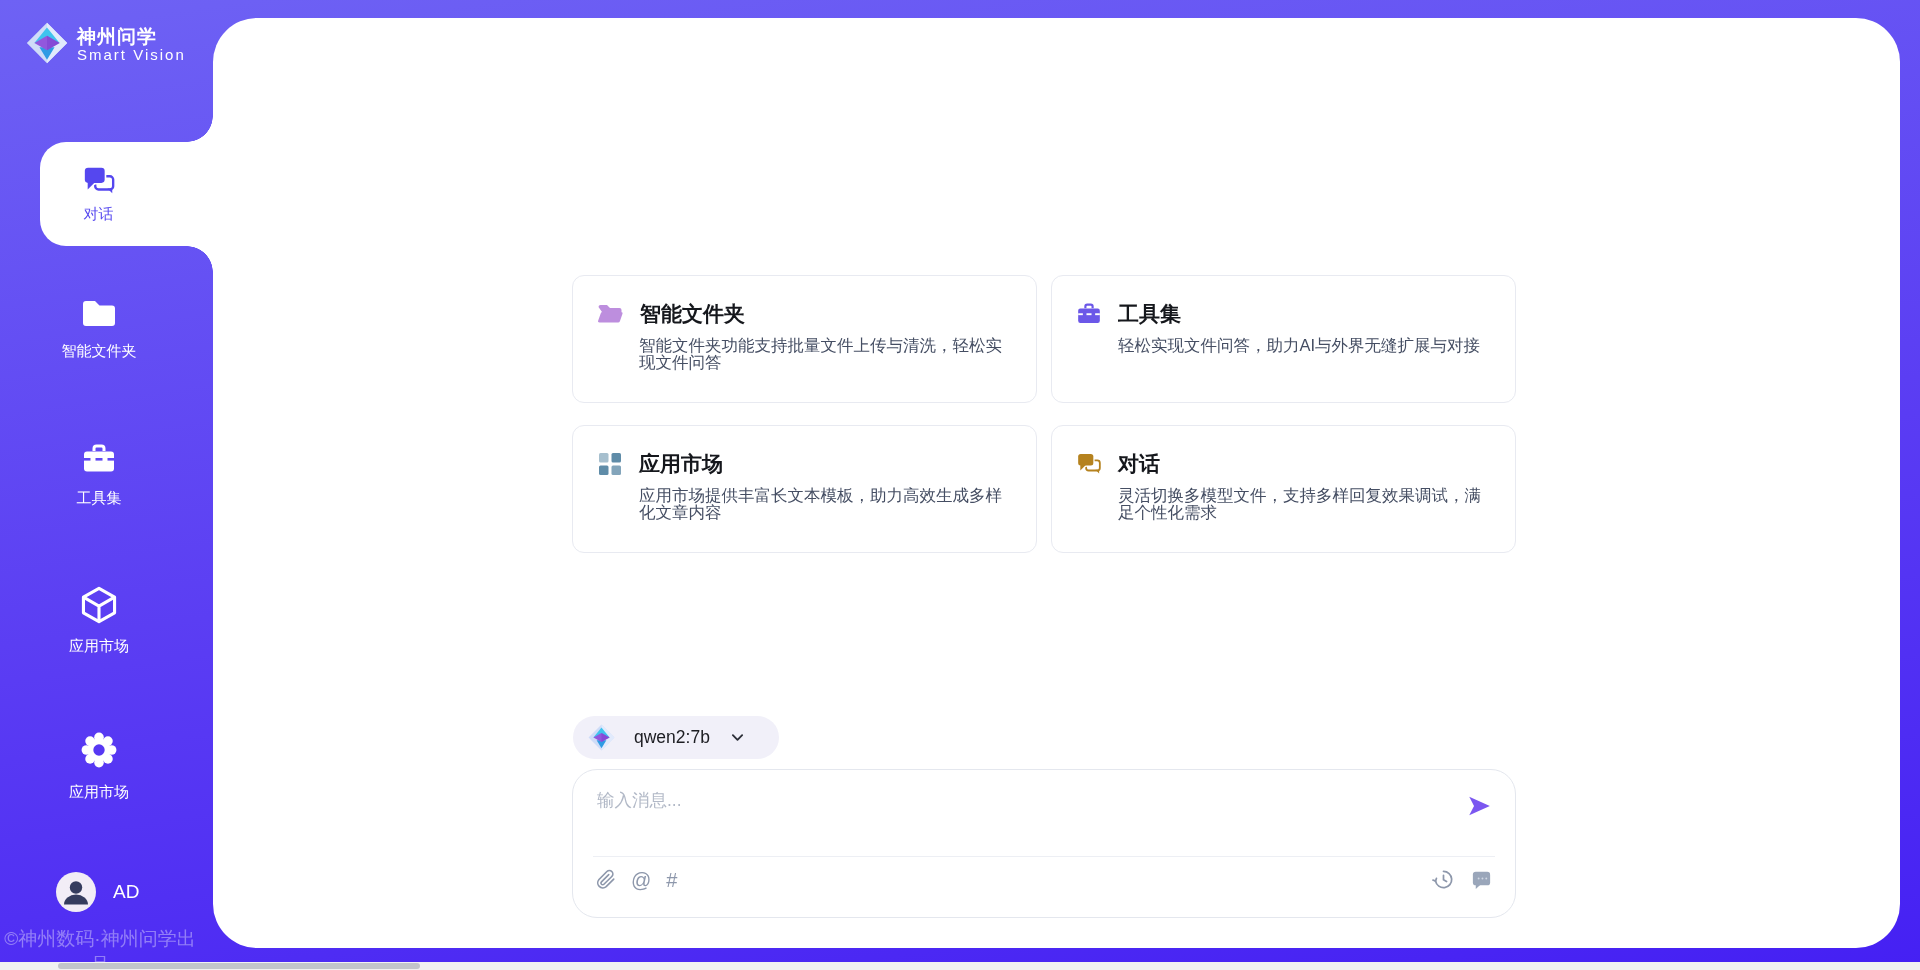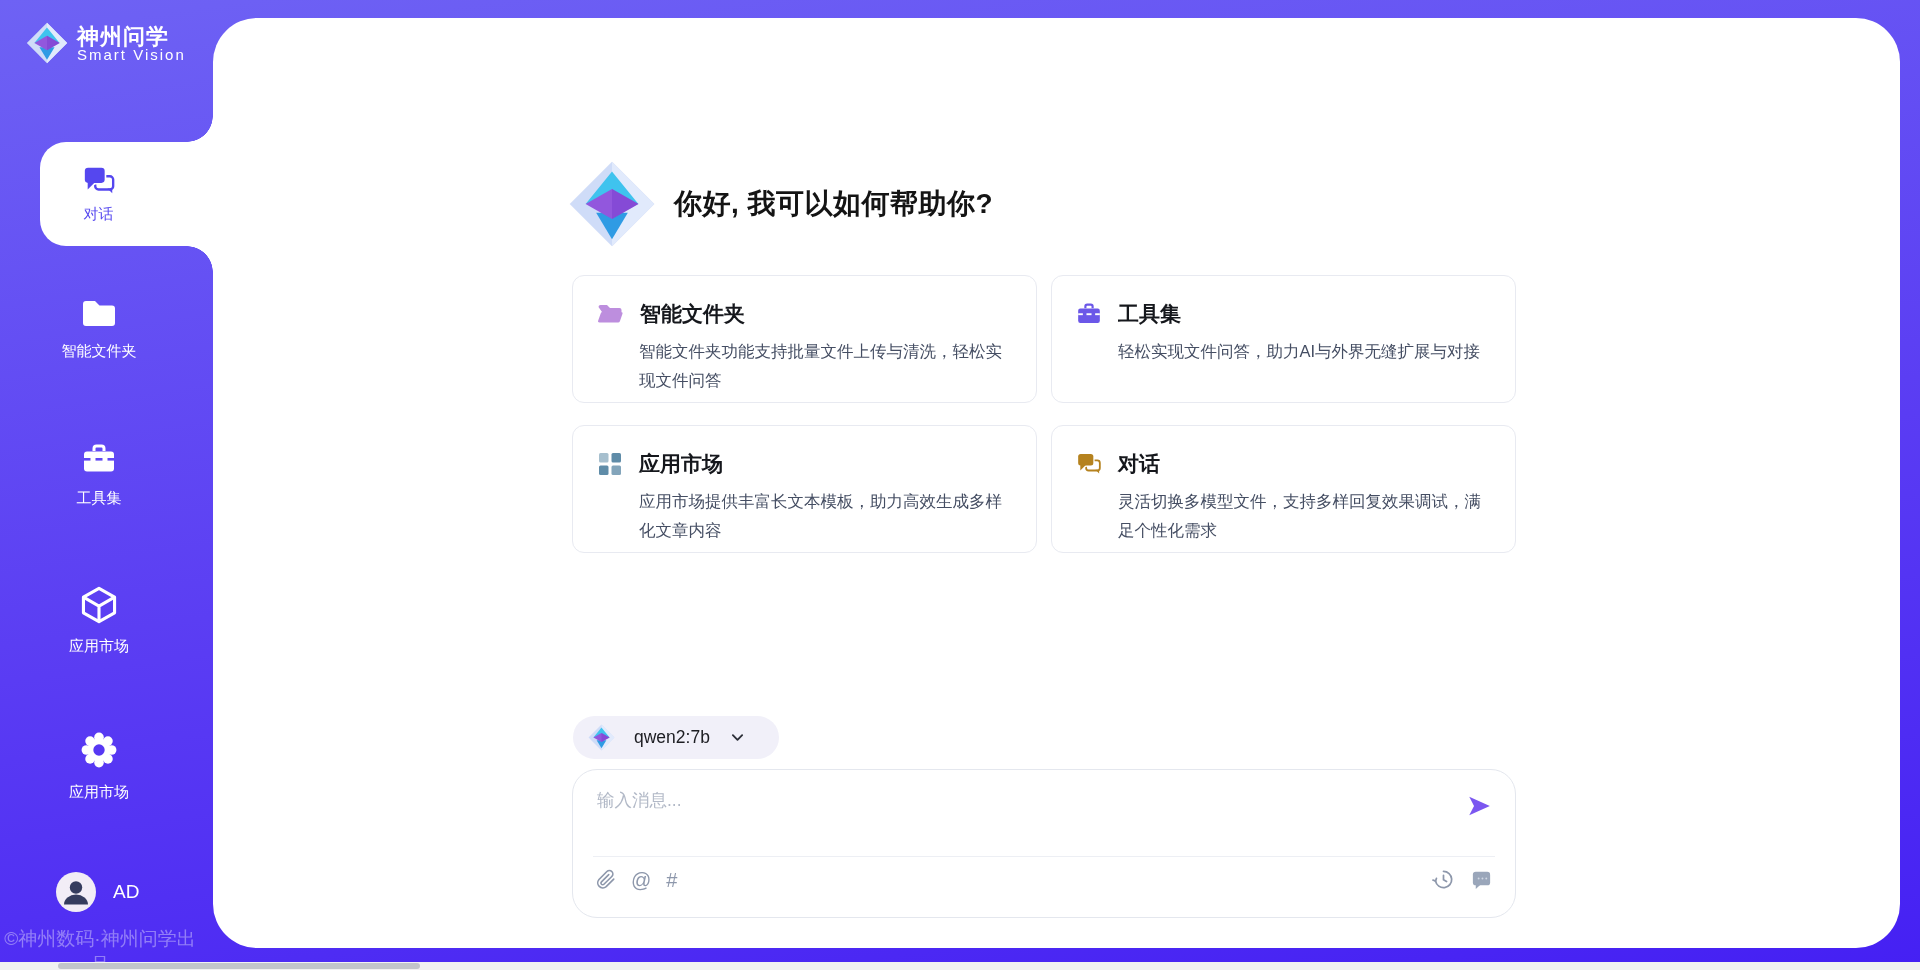--- a/index.html
+++ b/index.html
@@ -10,21 +10,21 @@
   }
   
   .panel {
     position:absolute; left:213px; top:18px; right:20px; bottom:22px;
     background:#ffffff; border-radius:44px;
   }
   
   .sidebar { position:absolute; left:0; top:0; width:213px; height:100%; }
   .brand { position:absolute; left:26px; top:22px; display:flex; align-items:center; gap:9px; }
   .brand .gem { width:42px; height:42px; }
-  .brand-name { color:#fff; font-size:22px; font-weight:bold; letter-spacing:1px; line-height:22px; }
+  .brand-name { color:#fff; font-size:19px; font-weight:bold; letter-spacing:1px; line-height:22px; }
   .brand-sub  { color:#fff; font-size:15px; letter-spacing:2px; line-height:13px; }
 
   .nav-tab {
     position:absolute; left:40px; top:142px; width:173px; height:104px;
     background:#fff; border-radius:26px 0 0 26px;
     display:flex; flex-direction:column; align-items:center; justify-content:center;
     gap:7px; padding-right:56px; cursor:pointer;
   }
   .nav-tab::before {
     content:""; position:absolute; right:0; top:-26px; width:26px; height:26px;
@@ -53,21 +53,21 @@
   .greeting .gem { width:88px; height:88px; }
   .greeting-title { font-size:28px; font-weight:bold; color:#141414; letter-spacing:0.5px; }
 
   .cards { position:absolute; left:572px; top:275px; width:944px; display:grid; grid-template-columns:1fr 1fr; column-gap:14px; row-gap:22px; }
   .card {
     height:128px; background:#fff; border:1px solid #e8eaf1; border-radius:12px;
     padding:24px 24px 0 24px; cursor:pointer;
   }
   .card-head { display:flex; align-items:center; gap:16px; }
   .card-title { font-size:21px; font-weight:bold; color:#15171c; }
-  .card-desc { margin:9px 0 0 42px; font-size:16.5px; line-height:29px; color:#454e63; }
+  .card-desc { margin:9px 0 0 42px; font-size:16.5px; line-height:17px; color:#454e63; }
 
   .model-pill {
     position:absolute; left:573px; top:716px; height:43px; min-width:206px;
     background:#f1f0f9; border-radius:22px; display:inline-flex; align-items:center;
     gap:19px; padding:0 20px 0 15px; cursor:pointer;
   }
   .model-pill .gem { width:27px; height:27px; }
   .model-name { font-size:17.5px; color:#1c1d22; }
 
   .composer {
@@ -186,31 +186,20 @@
           <circle cx="19" cy="14.5" r="6.2" fill="#353c5e"></circle>
           <path d="M7 31.5 a12 10 0 0 1 24 0 z" fill="#353c5e"></path>
         </svg>
       </div>
       <span class="user-name">AD</span>
     </div>
 
     <div class="side-footer">©神州数码·神州问学出品</div>
   </aside>
 
-  <div class="greeting">
-    <svg class="gem" viewBox="0 0 100 100">
-      <polygon points="50,2 98,50 50,98 2,50" fill="#cfdcf8"></polygon>
-      <polygon points="50,2 98,50 50,98" fill="#e1eafc"></polygon>
-      <polygon points="32,60 68,60 50,90" fill="#2f9be4"></polygon>
-      <polygon points="50,13 80,50 20,50" fill="#3fc3ee"></polygon>
-      <polygon points="20,50 50,33 80,50 50,67" fill="#9257dd"></polygon>
-      <polygon points="50,33 80,50 50,67" fill="#7a3fd0" opacity="0.55"></polygon>
-    </svg>
-    <h1 class="greeting-title">你好, 我可以如何帮助你?</h1>
-  </div>
 
   <div class="cards">
 
     <div class="card">
       <div class="card-head">
         <svg width="27" height="24" viewBox="0 0 27 24">
           <path d="M1.5 5 a2 2 0 0 1 2 -2 h6.5 l3 3 h9.5 a2 2 0 0 1 2 2 v2 H5 z" fill="#bd8ede"></path>
           <path d="M5.6 10 H24 a1.5 1.5 0 0 1 1.4 2 l-2.5 7.2 A2 2 0 0 1 21 20.5 H2.6 a1.5 1.5 0 0 1 -1.4 -2 l2.5 -7.1 A2 2 0 0 1 5.6 10 z" fill="#bd8ede"></path>
         </svg>
         <span class="card-title">智能文件夹</span>

